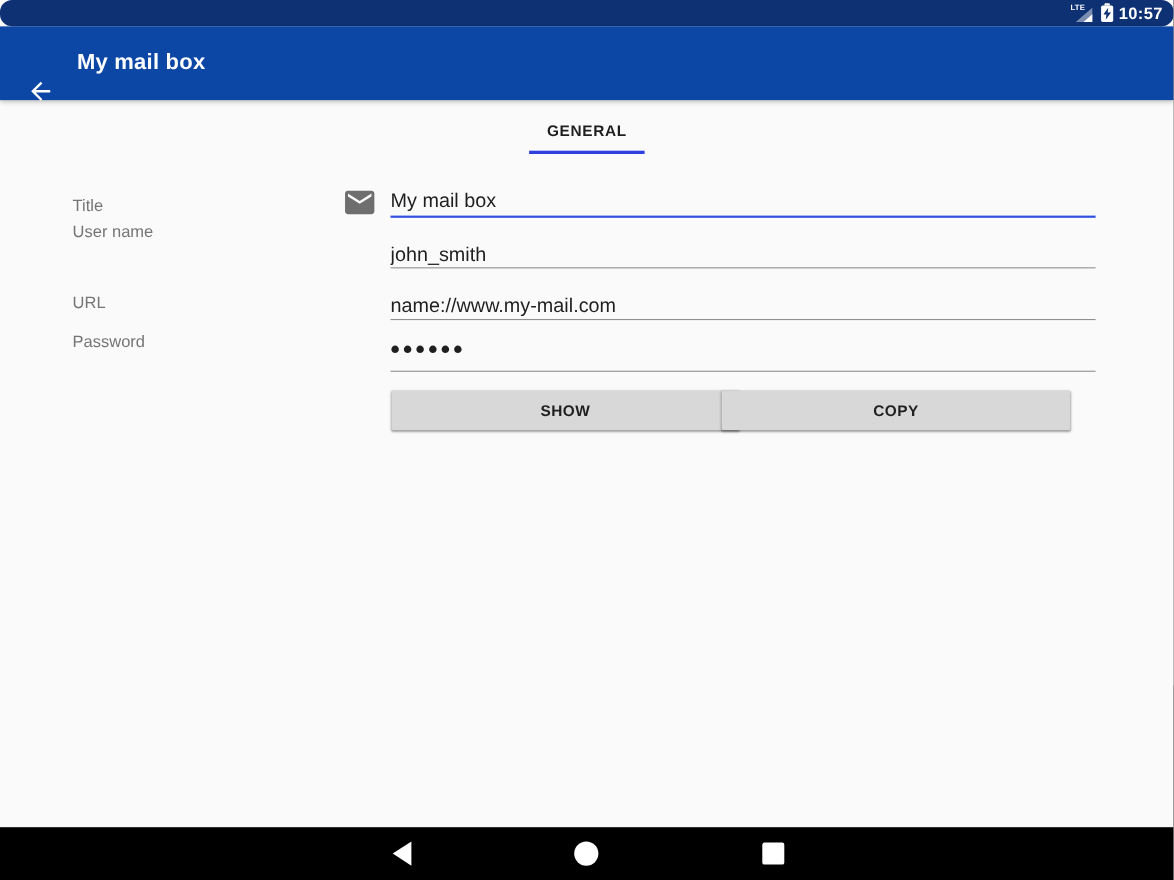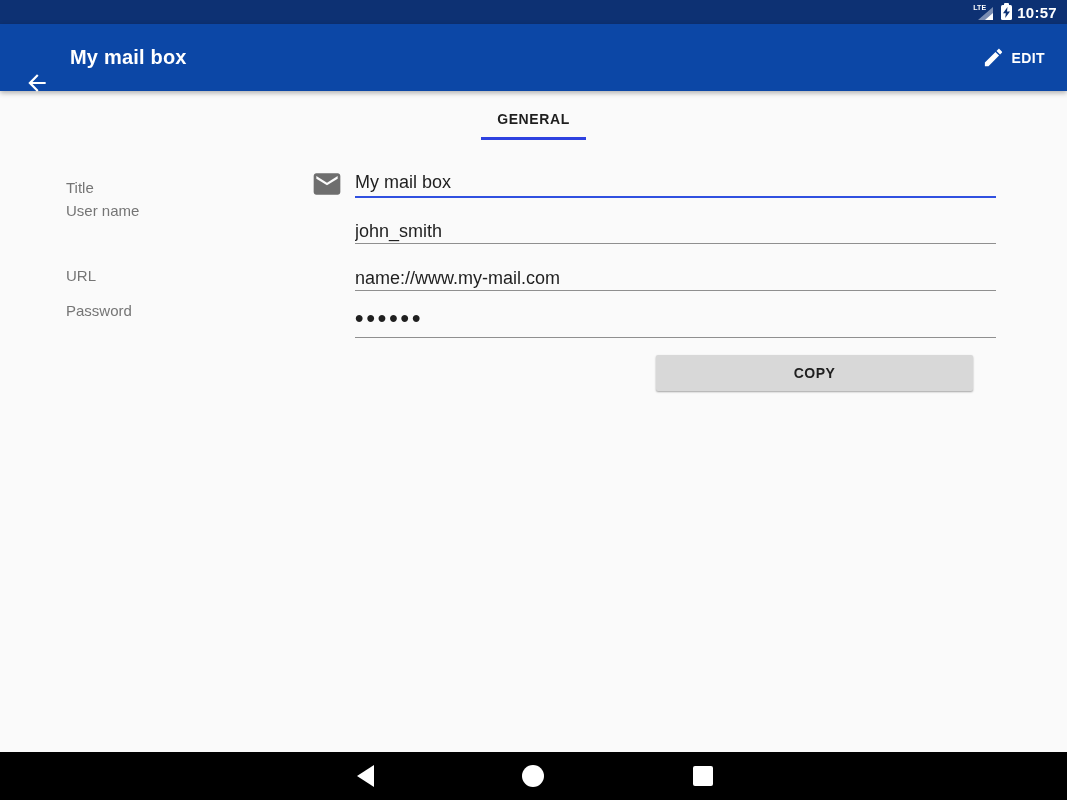--- a/index.html
+++ b/index.html
@@ -12,21 +12,21 @@
     overflow: hidden;
     font-family: "Liberation Sans", sans-serif;
     background: #fafafa;
   }
 
   
   .status-bar {
     position: absolute; top: 0; left: 0; right: 0; height: 24px;
     background: #0d3173;
     display: flex; align-items: center; justify-content: flex-end;
-    padding-right: 10px; gap: 5px;
+    padding-right: 10px; gap: 5px; border-radius: 11px;
   }
   .signal { position: relative; width: 20px; height: 18px; }
   .signal .lte-text {
     position: absolute; top: 1px; left: 0;
     font-size: 7px; font-weight: bold; color: #fff; letter-spacing: 0.2px;
   }
   .signal .tri-dim {
     position: absolute; bottom: 1px; right: 0; width: 0; height: 0;
     border-left: 15px solid transparent;
     border-bottom: 13px solid rgba(255,255,255,0.45);
@@ -158,26 +158,20 @@
     <span class="time">10:57</span>
   </div>
 
   <div class="app-bar">
     <div class="back-btn">
       <svg viewBox="0 0 24 24" width="26" height="26">
         <path d="M20 11H7.83l5.59-5.59L12 4l-8 8 8 8 1.41-1.41L7.83 13H20v-2z" fill="#fff"></path>
       </svg>
     </div>
     <div class="app-title">My mail box</div>
-    <div class="edit-action">
-      <svg viewBox="0 0 24 24" width="23" height="23">
-        <path d="M3 17.25V21h3.75L17.81 9.94l-3.75-3.75L3 17.25zM20.71 7.04c.39-.39.39-1.02 0-1.41l-2.34-2.34c-.39-.39-1.02-.39-1.41 0l-1.83 1.83 3.75 3.75 1.83-1.83z" fill="#fff"></path>
-      </svg>
-      <span class="edit-label">EDIT</span>
-    </div>
   </div>
 
   <div class="content">
 
     <div class="tabs">
       <div class="tab active">
         <span>GENERAL</span>
         <div class="indicator"></div>
       </div>
     </div>
@@ -196,20 +190,21 @@
     <div class="underline" style="top:152px"></div>
 
     <div class="field-label" style="top:177px">URL</div>
     <div class="field-value" style="top:175px">name://www.my-mail.com</div>
     <div class="underline" style="top:199px"></div>
 
     <div class="field-label" style="top:212px">Password</div>
     <div class="field-value password-value" style="top:215px">••••••</div>
     <div class="underline" style="top:246px"></div>
 
+    <div class="btn btn-show">SHOW</div>
     <div class="btn btn-copy">COPY</div>
 
   </div>
 
   <div class="nav-bar">
     <div class="nav-back"></div>
     <div class="nav-home"></div>
     <div class="nav-recents"></div>
   </div>
 

